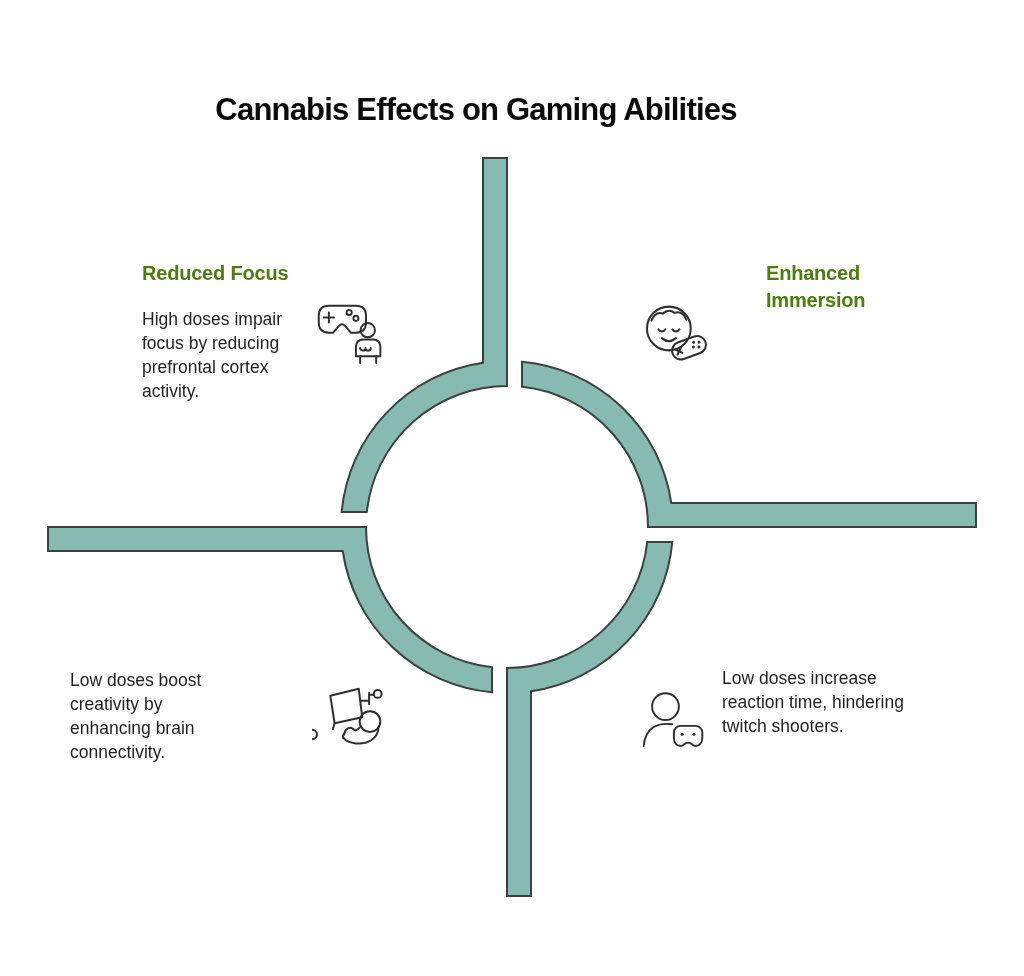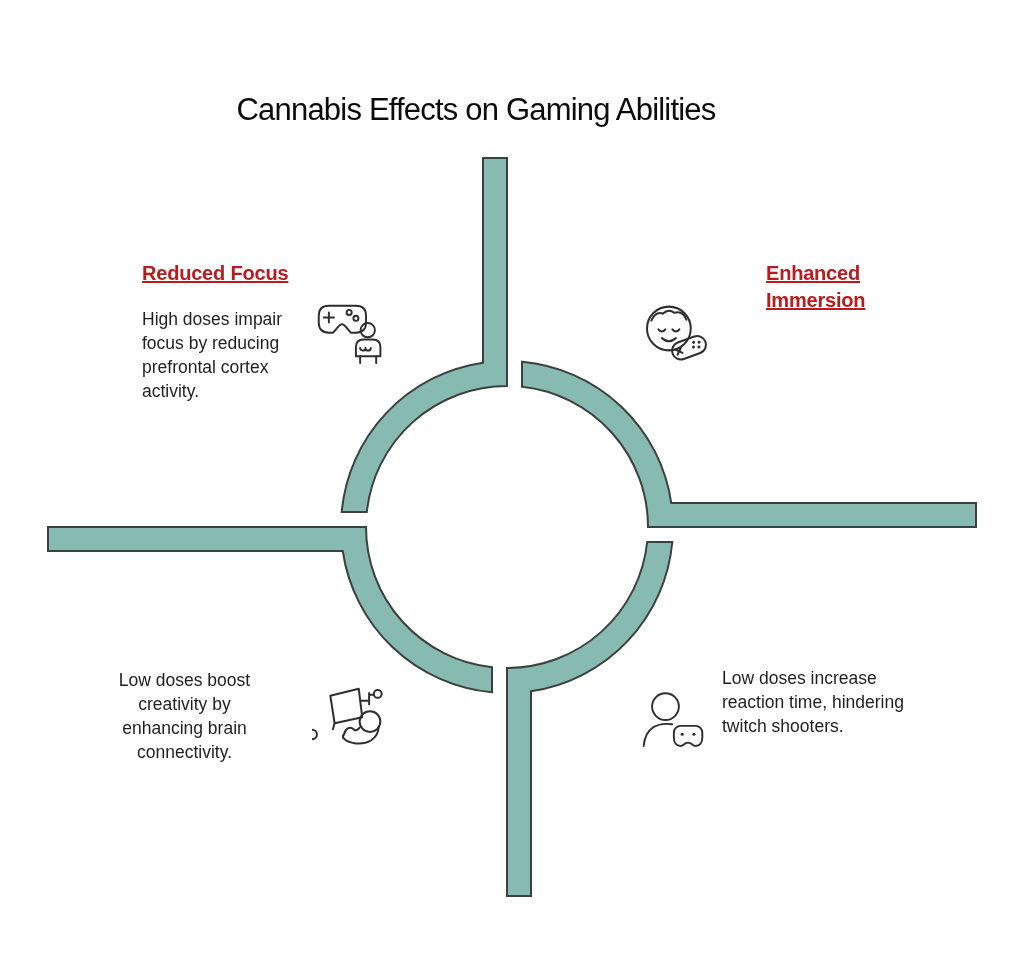--- a/index.html
+++ b/index.html
@@ -14,54 +14,53 @@
     background:#ffffff;
     overflow:hidden;
     font-family:"Liberation Sans", sans-serif;
     color:var(--text);
   }
   .title{
     position:absolute;
     top:71px;left:0;width:952px;
     text-align:center;
     font-size:31px;
-    font-weight:normal;
+    font-weight:bold;
     letter-spacing:-0.8px;
     color:#0b0b0b;
   }
   #diagram{position:absolute;left:0;top:0;}
   #diagram path{
     fill:var(--accent);
     stroke:var(--outline);
     stroke-width:2;
     stroke-linejoin:miter;
   }
   .quad{position:absolute;}
   .q-heading{
     font-size:20px;
     line-height:27px;
     font-weight:bold;
     letter-spacing:-0.2px;
     white-space:pre-line;
-    color:#b91c1c;
-    text-decoration:underline;
+    color:#4d7c0f;
   }
   .q-body{
     font-size:17.5px;
     line-height:24px;
     white-space:pre-line;
     color:var(--text);
   }
   #q-tl{left:142px;top:260px;width:156px;}
   #q-tl .q-body{margin-top:20px;}
   #q-tr{left:766px;top:260px;width:230px;}
   #q-tr .q-body{margin-top:24px;}
   #q-bl{left:70px;top:646px;width:229px;}
   #q-bl .q-heading{padding-left:35px;}
-  #q-bl .q-body{margin-top:22px;text-align:center;}
+  #q-bl .q-body{margin-top:22px;text-align:left;}
   #q-br{left:722px;top:646px;width:230px;}
   #q-br .q-body{margin-top:20px;}
   .icon{position:absolute;}
   .icon *{
     fill:none;
     stroke:#2E2E2E;
     stroke-width:2.3;
     stroke-linecap:round;
     stroke-linejoin:round;
   }

